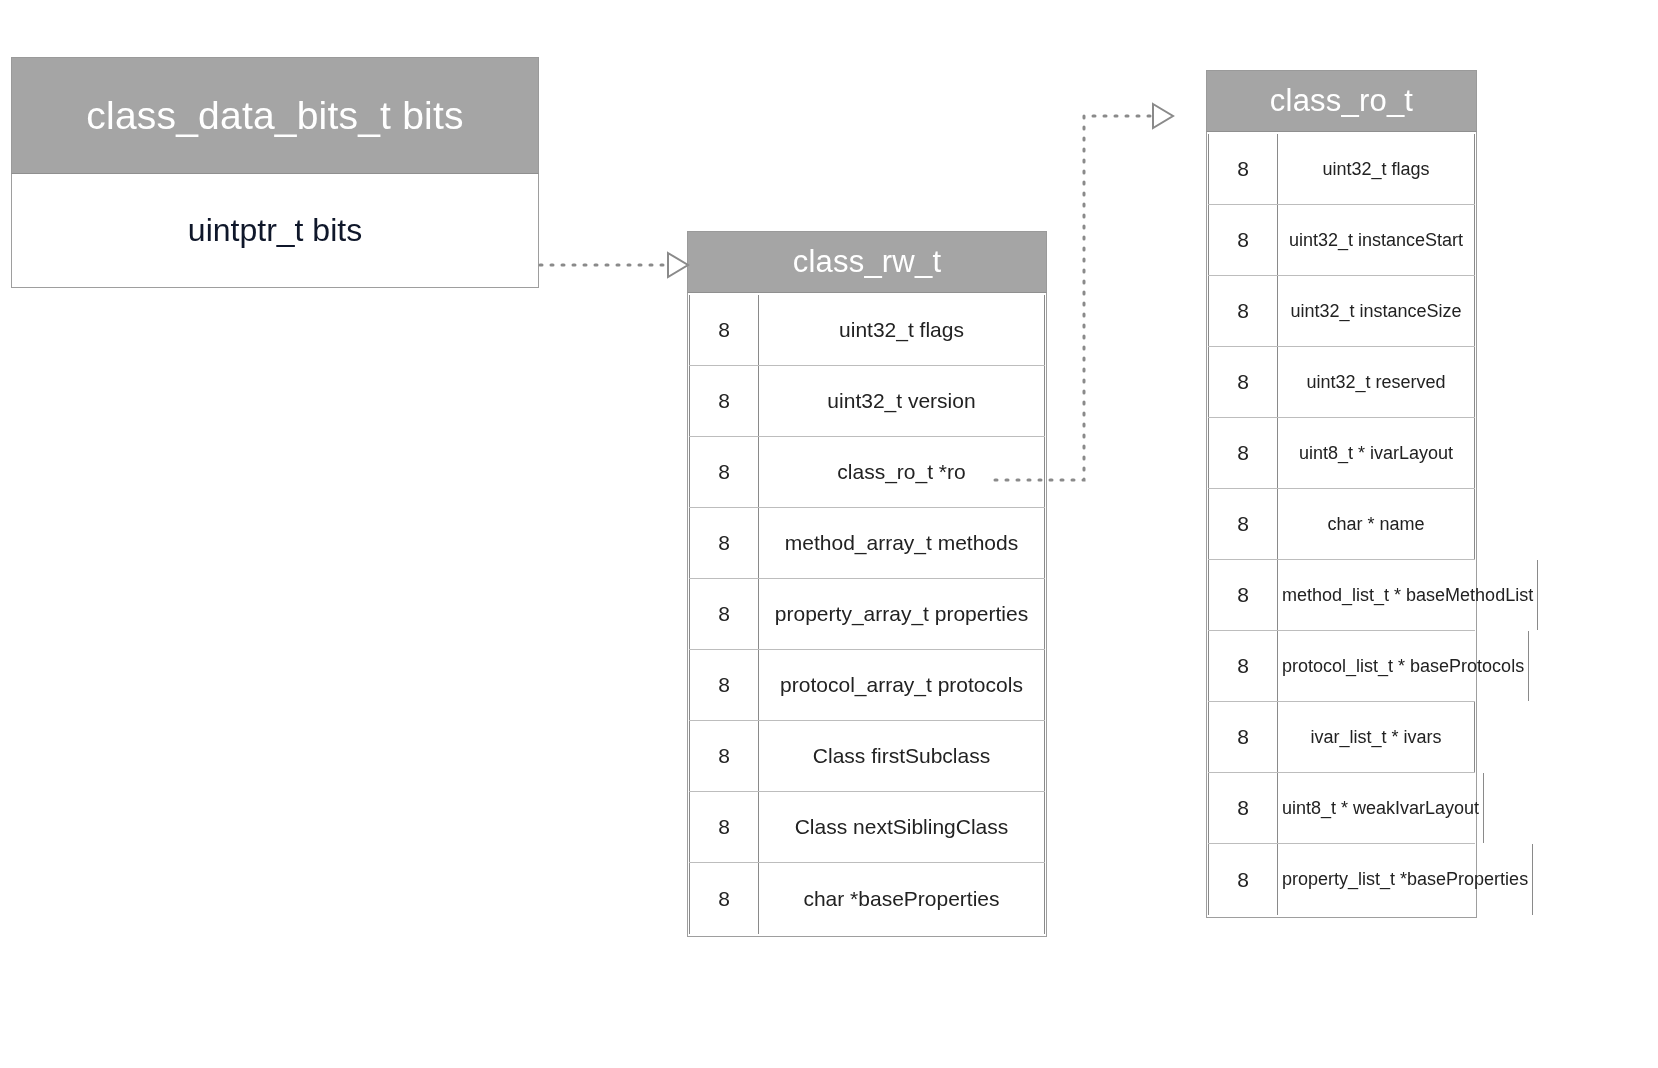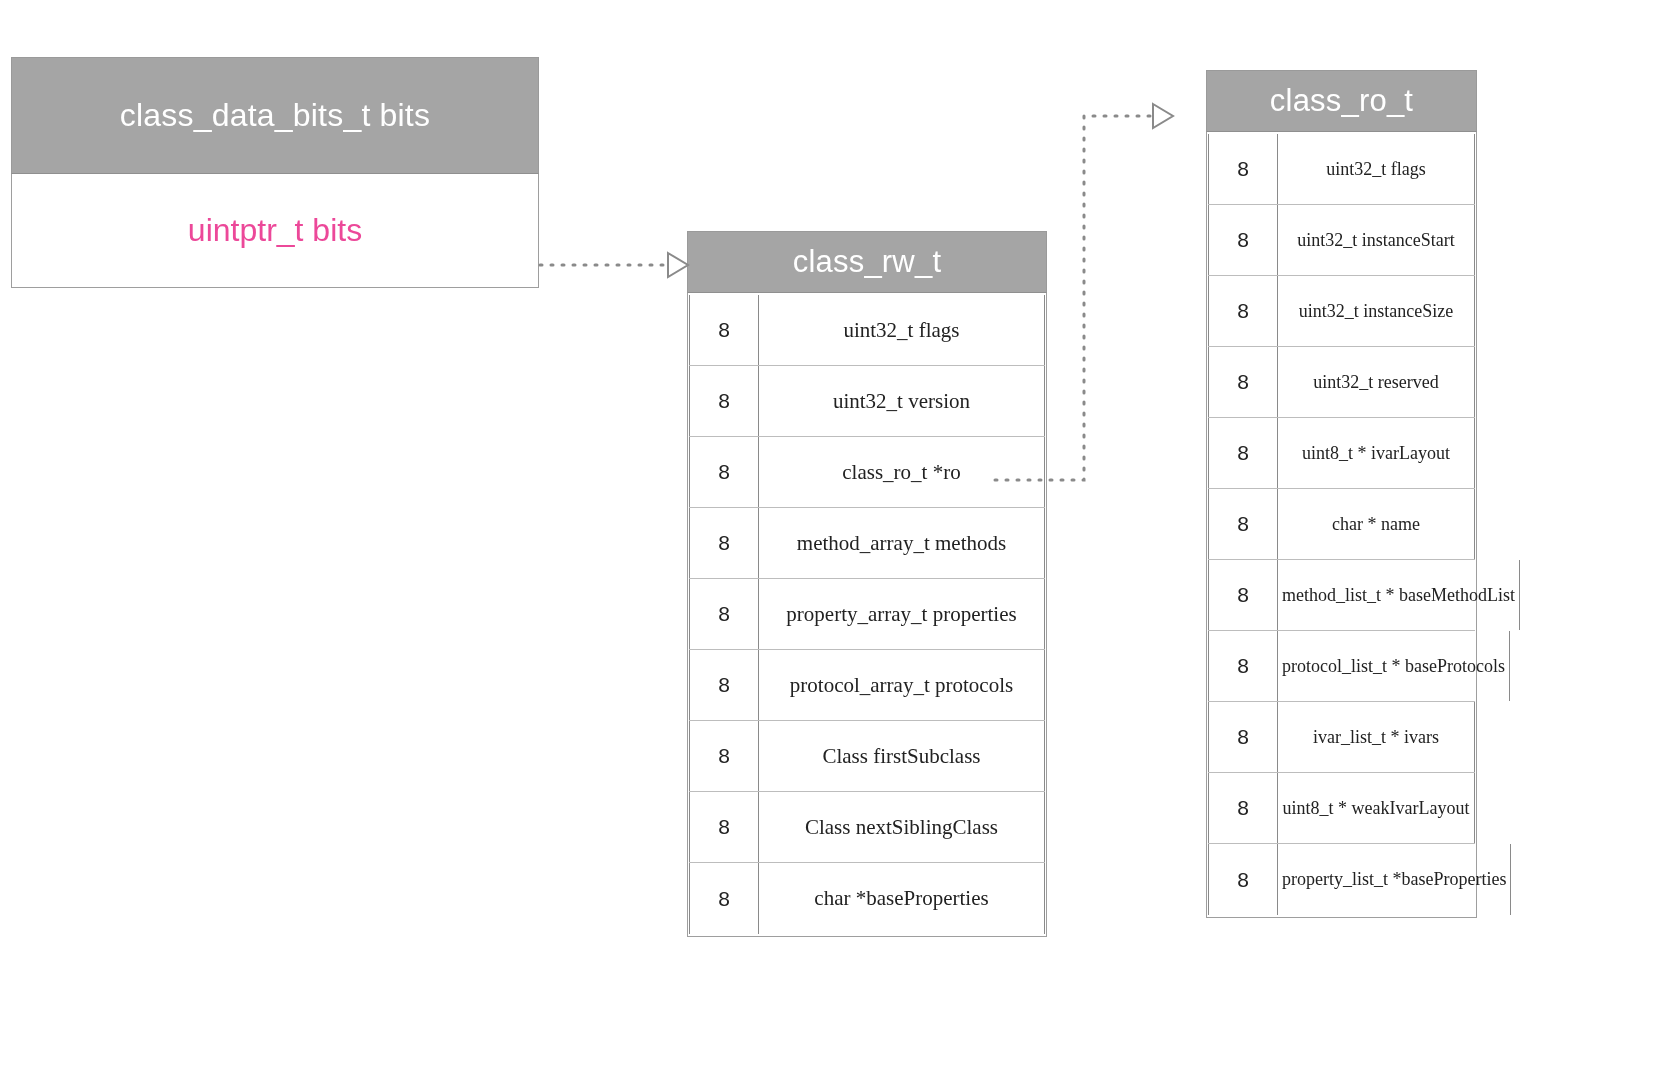--- a/index.html
+++ b/index.html
@@ -41,30 +41,30 @@
   .uml-body {
     box-sizing: border-box;
     border: 1px solid #9e9e9e;
     border-top: none;
     background: #ffffff;
   }
 
   
   #bits-box .uml-header {
     height: 117px;
+    font-size: 39px;
+  }
+  #bits-box .plain-cell {
+    box-sizing: border-box;
+    height: 113px;
+    display: flex;
+    align-items: center;
+    justify-content: center;
     font-size: 32px;
-  }
-  #bits-box .plain-cell {
-    box-sizing: border-box;
-    height: 113px;
-    display: flex;
-    align-items: center;
-    justify-content: center;
-    font-size: 32px;
-    color: #ec4899;
+    color: #0f172a;
     background: #ffffff;
   }
 
   
   .struct-box .uml-header {
     font-size: 31px;
   }
   .struct-rows {
     box-sizing: border-box;
     border: 1px solid #9e9e9e;
@@ -95,21 +95,20 @@
     box-sizing: border-box;
     display: flex;
     align-items: center;
     justify-content: center;
     color: #222222;
     flex: 1 1 auto;
     border-right: 1px solid #8a8a8a;
     text-align: center;
     padding: 0 4px;
     white-space: nowrap;
-    font-family: Liberation Serif, serif;
   }
 
   
   #rw-box .uml-header { height: 62px; }
   #rw-box .struct-row { height: 71px; }
   #rw-box .cell-size  { width: 70px; font-size: 21px; }
   #rw-box .cell-field { font-size: 21px; }
 
   
   #ro-box .uml-header { height: 62px; }

